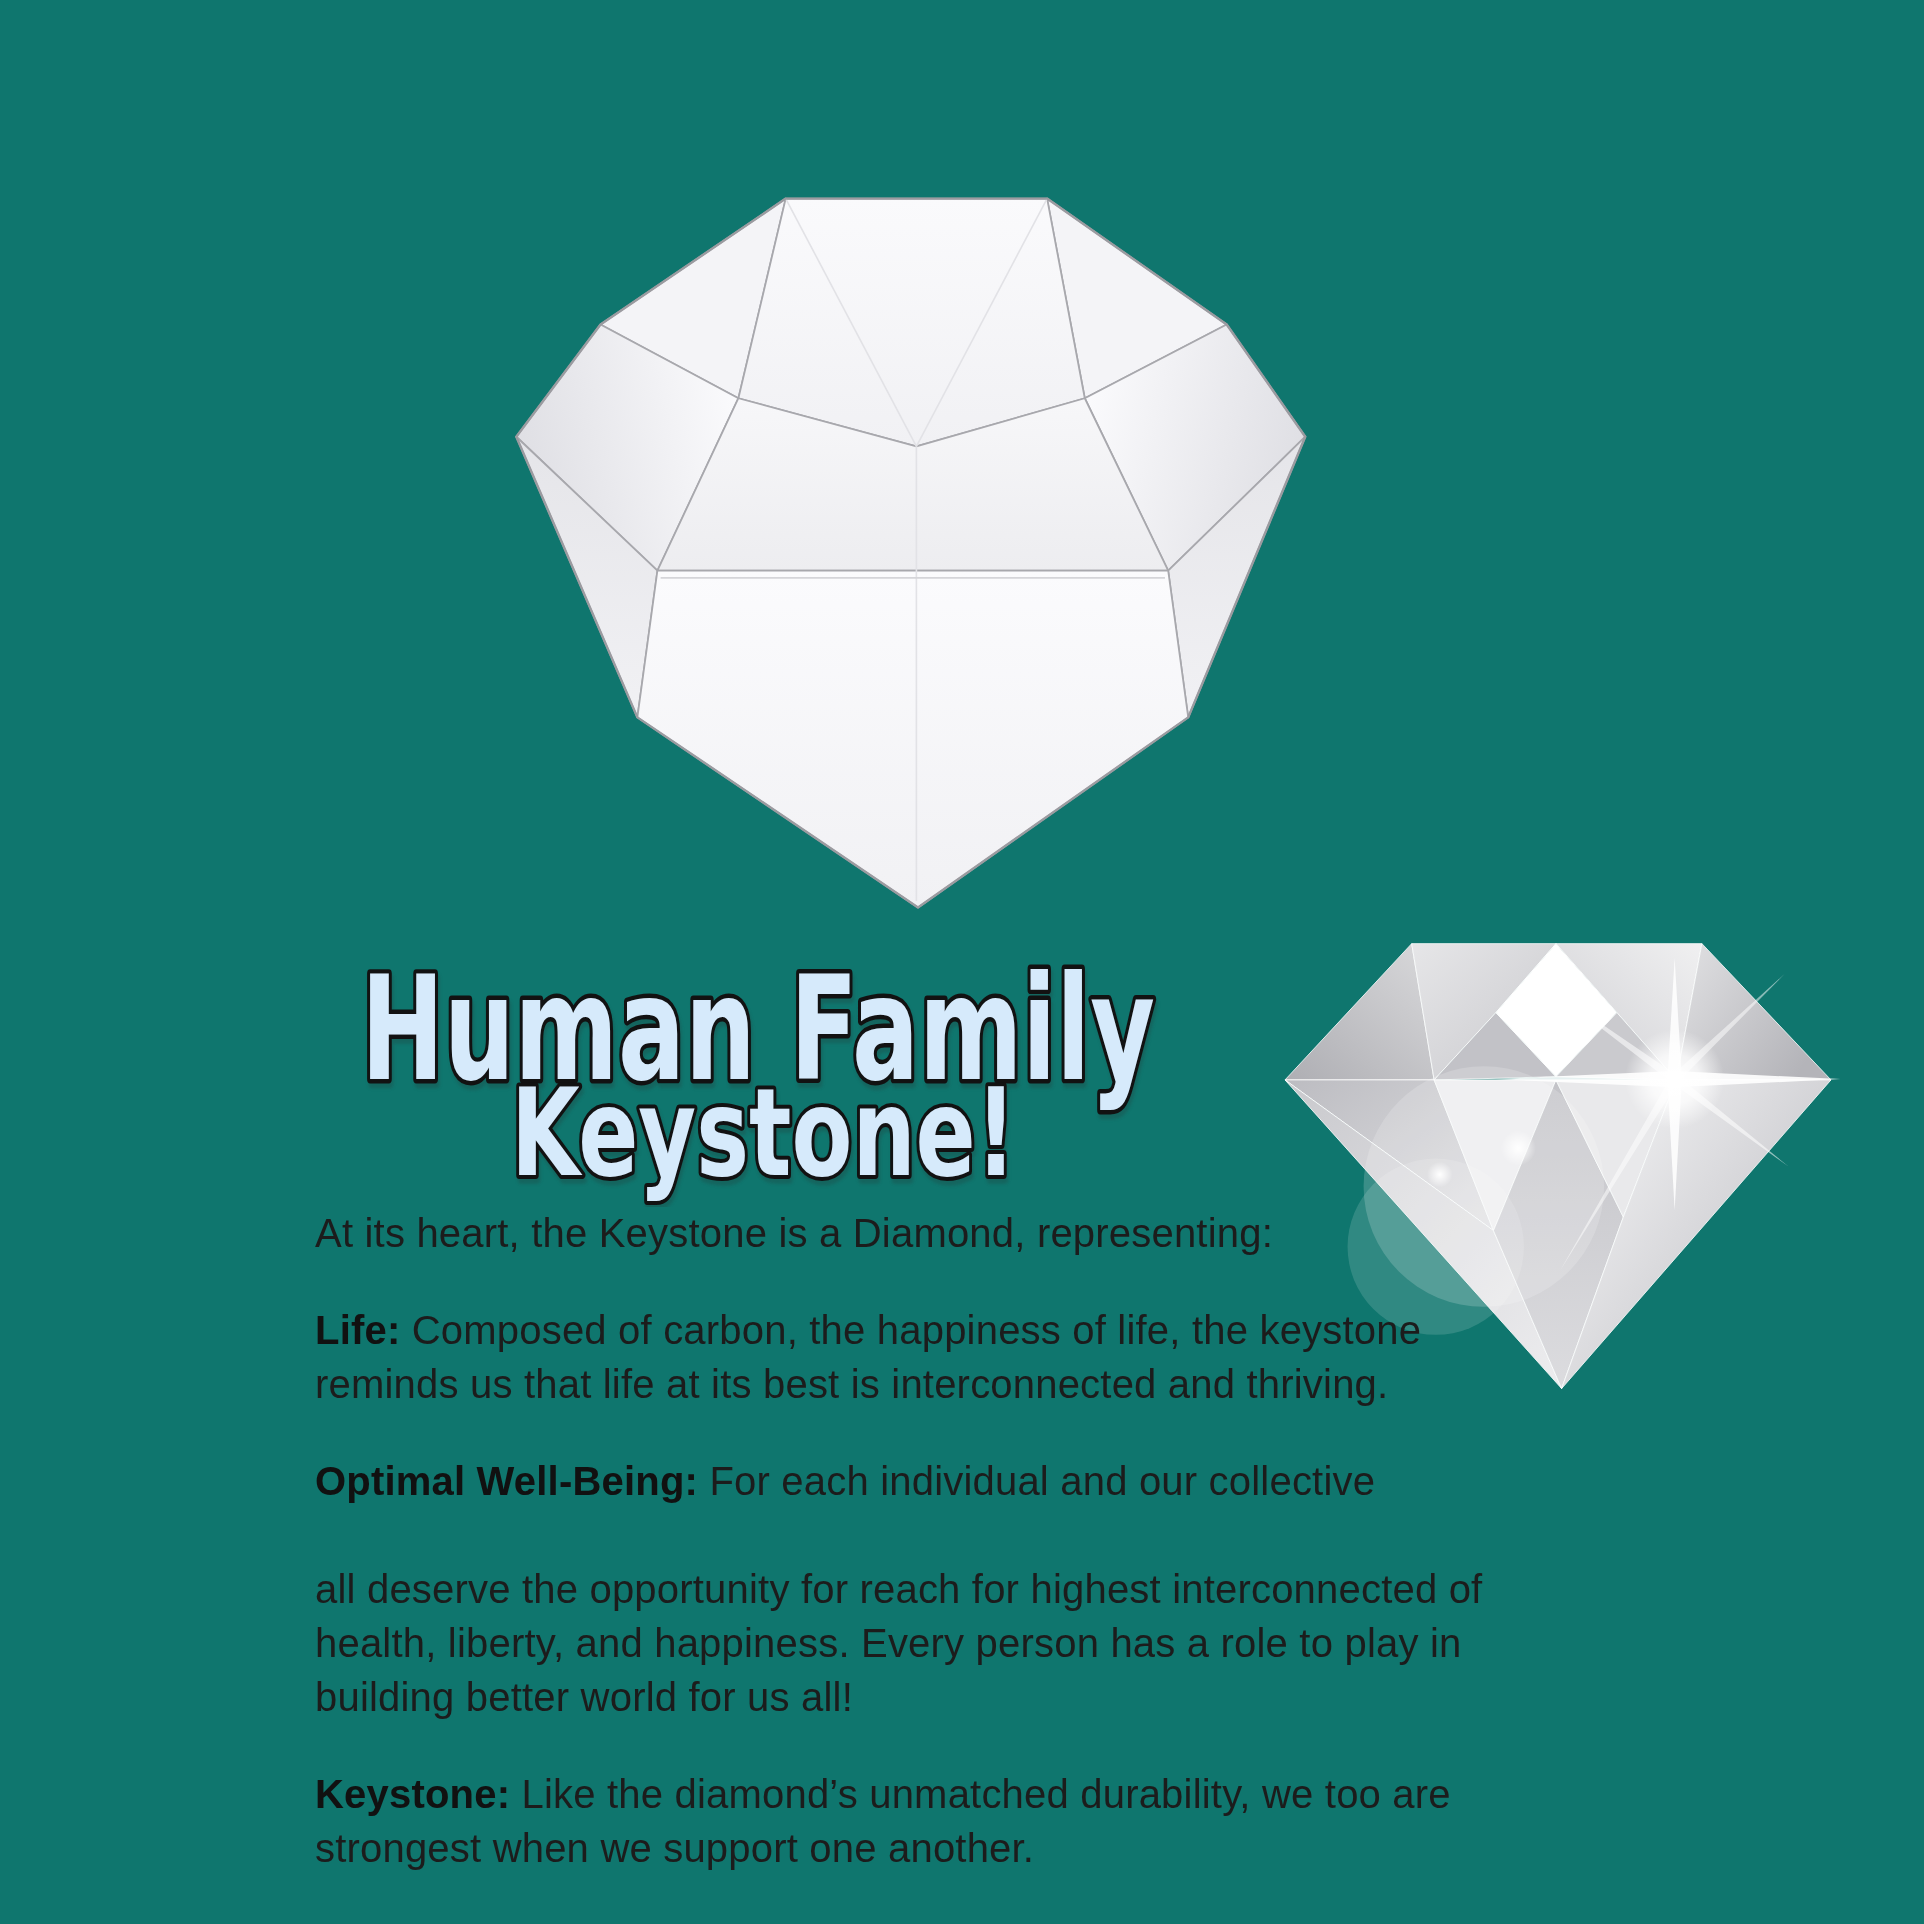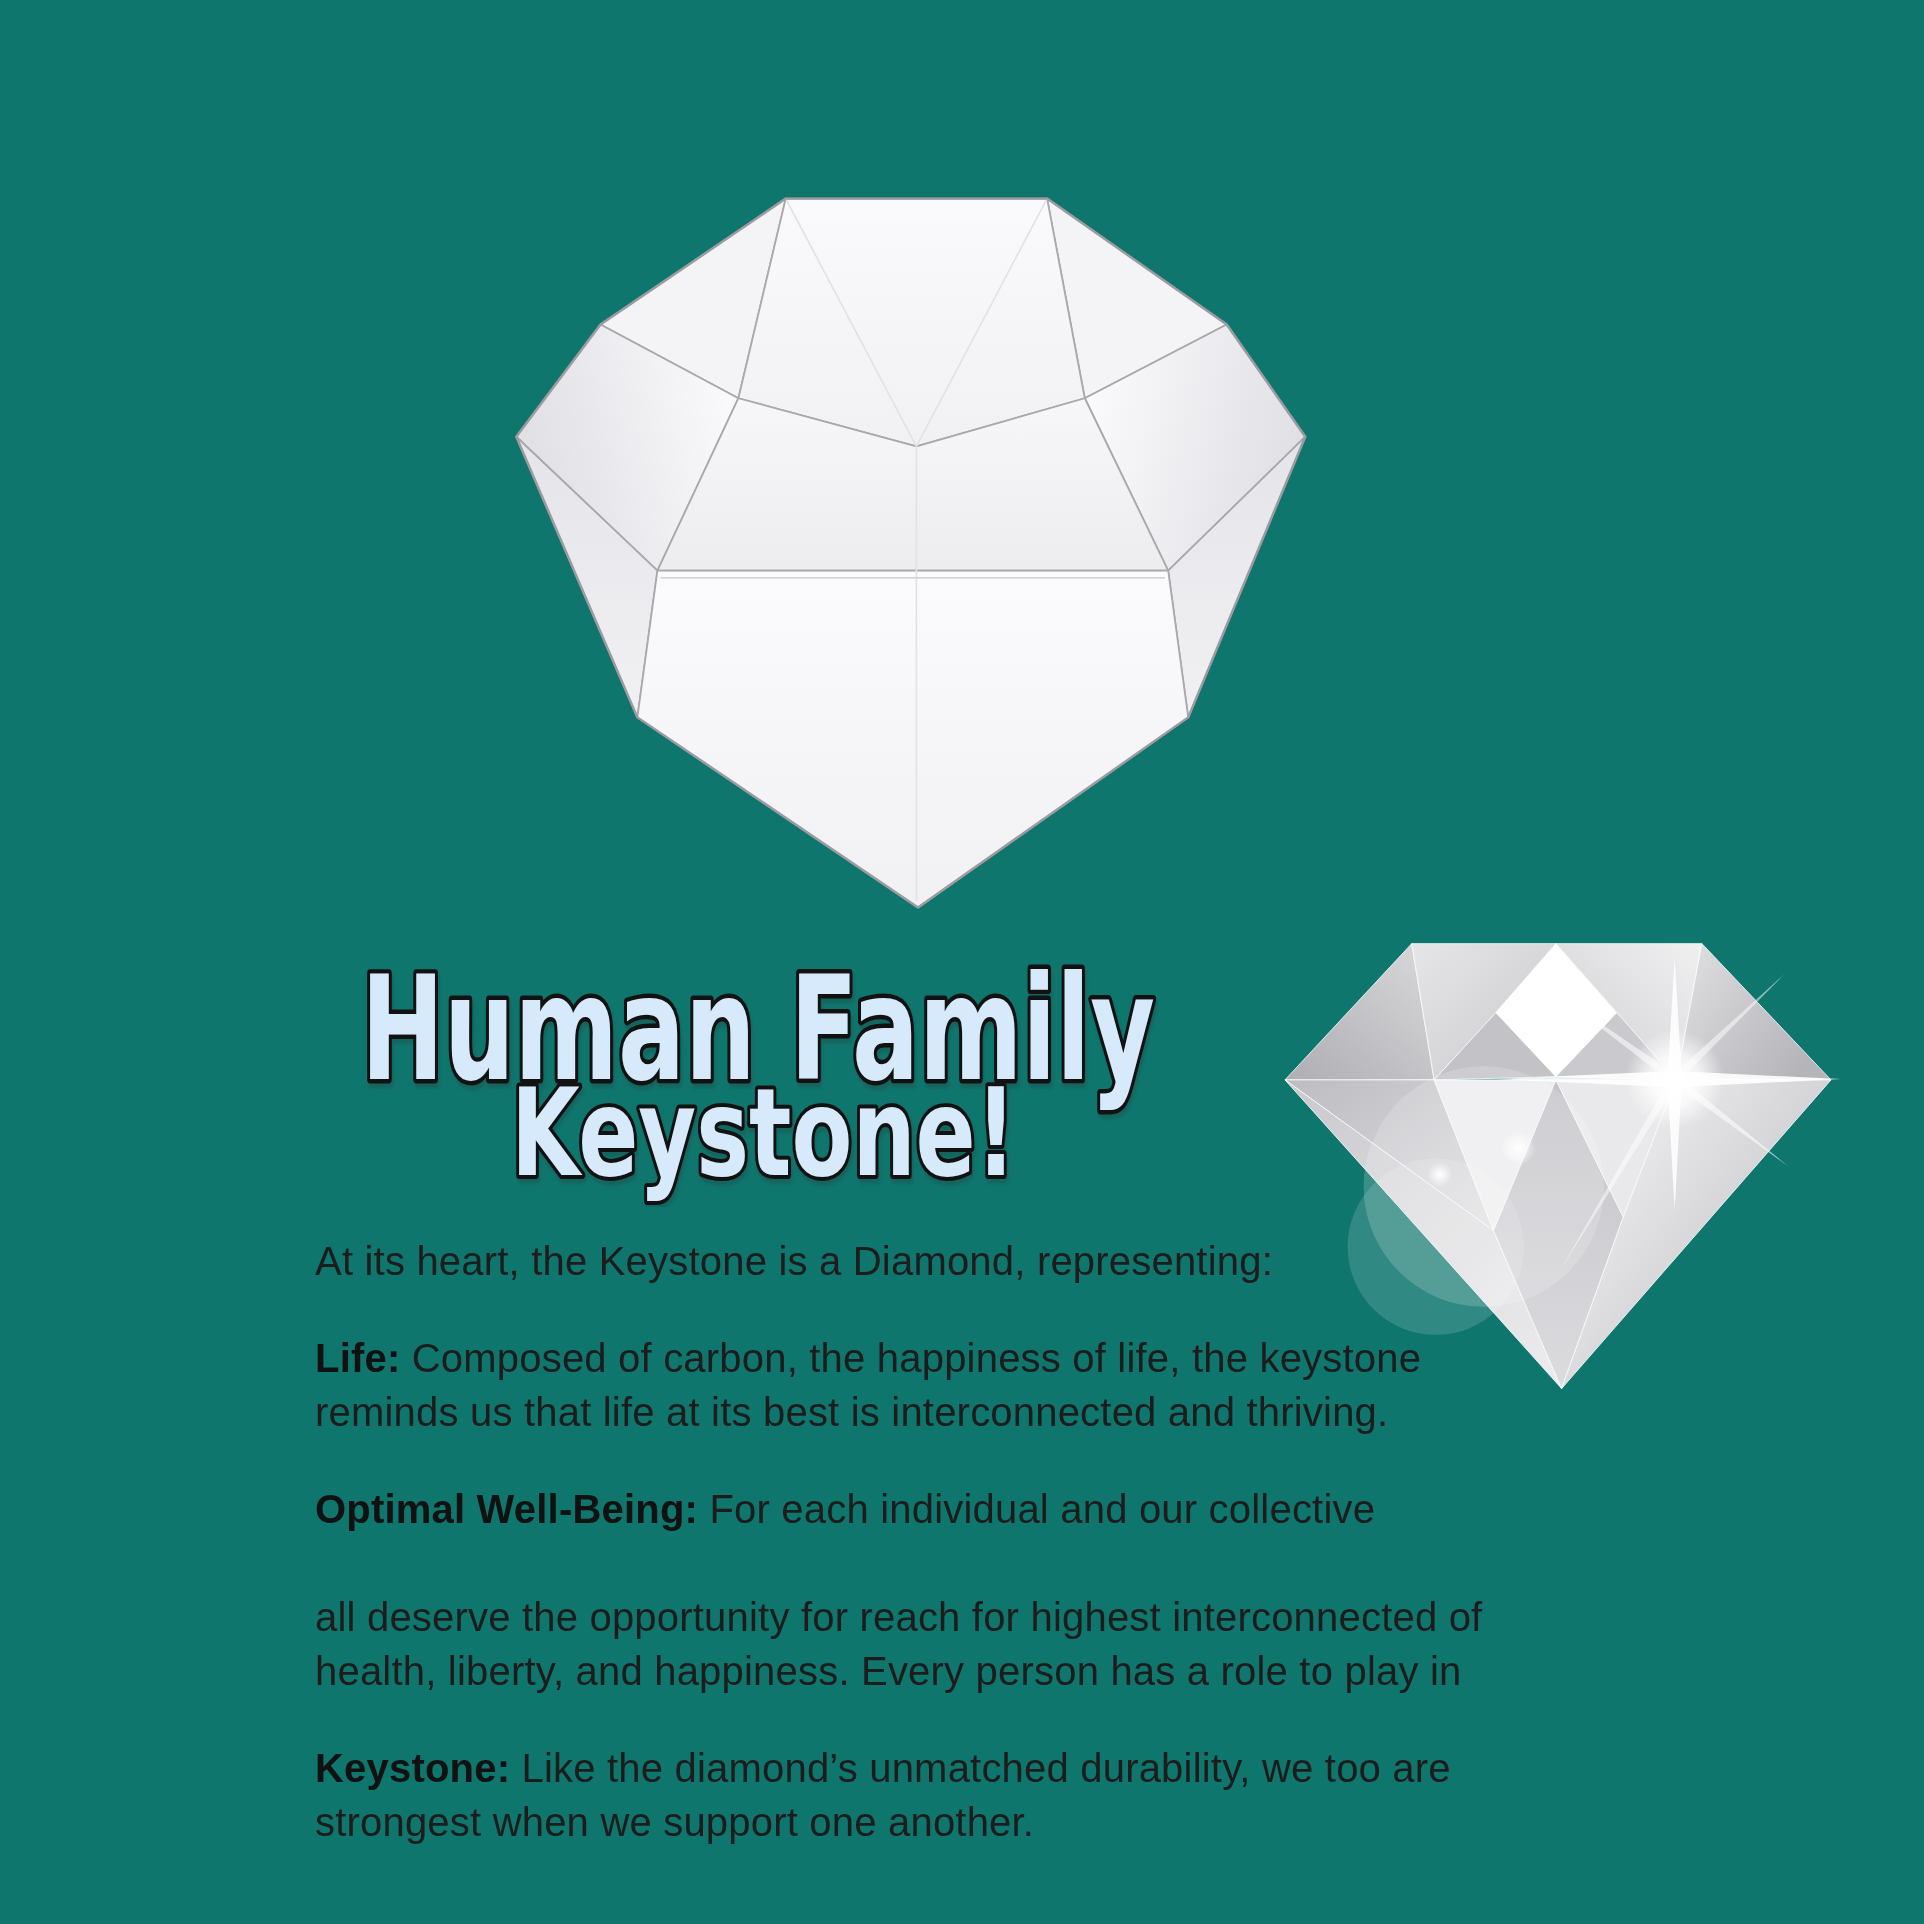--- a/index.html
+++ b/index.html
@@ -10,21 +10,21 @@
 
   
   .title-svg{left:0px;top:934px;}
   .title-text{font-family:"DejaVu Sans",sans-serif;font-weight:700;
               stroke:#121212;paint-order:stroke fill;stroke-linejoin:round;
               filter:drop-shadow(2px 6px 2px rgba(40,40,40,0.22));}
   .title-line1{font-size:180px;stroke-width:11px;}
   .title-line2{font-size:150px;stroke-width:10px;}
 
   
-  .body-copy{left:315px;top:1206px;width:1251px;color:#1c1c1c;margin-top:28px;}
+  .body-copy{left:315px;top:1206px;width:1251px;color:#1c1c1c;}
   .body-copy p{margin:0 0 43px 0;font-size:40px;line-height:54px;letter-spacing:0.2px;}
   .body-copy .lead{font-weight:700;color:#111;}
 
   
   .facet{stroke:#a8a8ad;stroke-width:2.2;stroke-linejoin:round;}
   .silhouette{fill:none;stroke:#9b9ba0;stroke-width:3;stroke-linejoin:round;}
   .faint{stroke:#e2e2e6;stroke-width:2;fill:none;}
   .girdle2{stroke:#d5d5d9;stroke-width:2;fill:none;}
 </style>
 </head>
@@ -179,20 +179,21 @@
     </p>
     <p>
       <span class="lead">Life:</span><span> Composed of carbon, the happiness of life, the keystone</span><br>
       <span>reminds us that life at its best is interconnected and thriving.</span>
     </p>
     <p>
       <span class="lead">Optimal Well-Being:</span><span> For each individual and our collective</span><br>
       <br>
       <span>all deserve the opportunity for reach for highest interconnected of</span><br>
       <span>health, liberty, and happiness. Every person has a role to play in</span><br>
+      <span>building better world for us all!</span>
     </p>
     <p>
       <span class="lead">Keystone:</span><span> Like the diamond’s unmatched durability, we too are</span><br>
       <span>strongest when we support one another.</span>
     </p>
   </div>
 
 </div>
 
 

